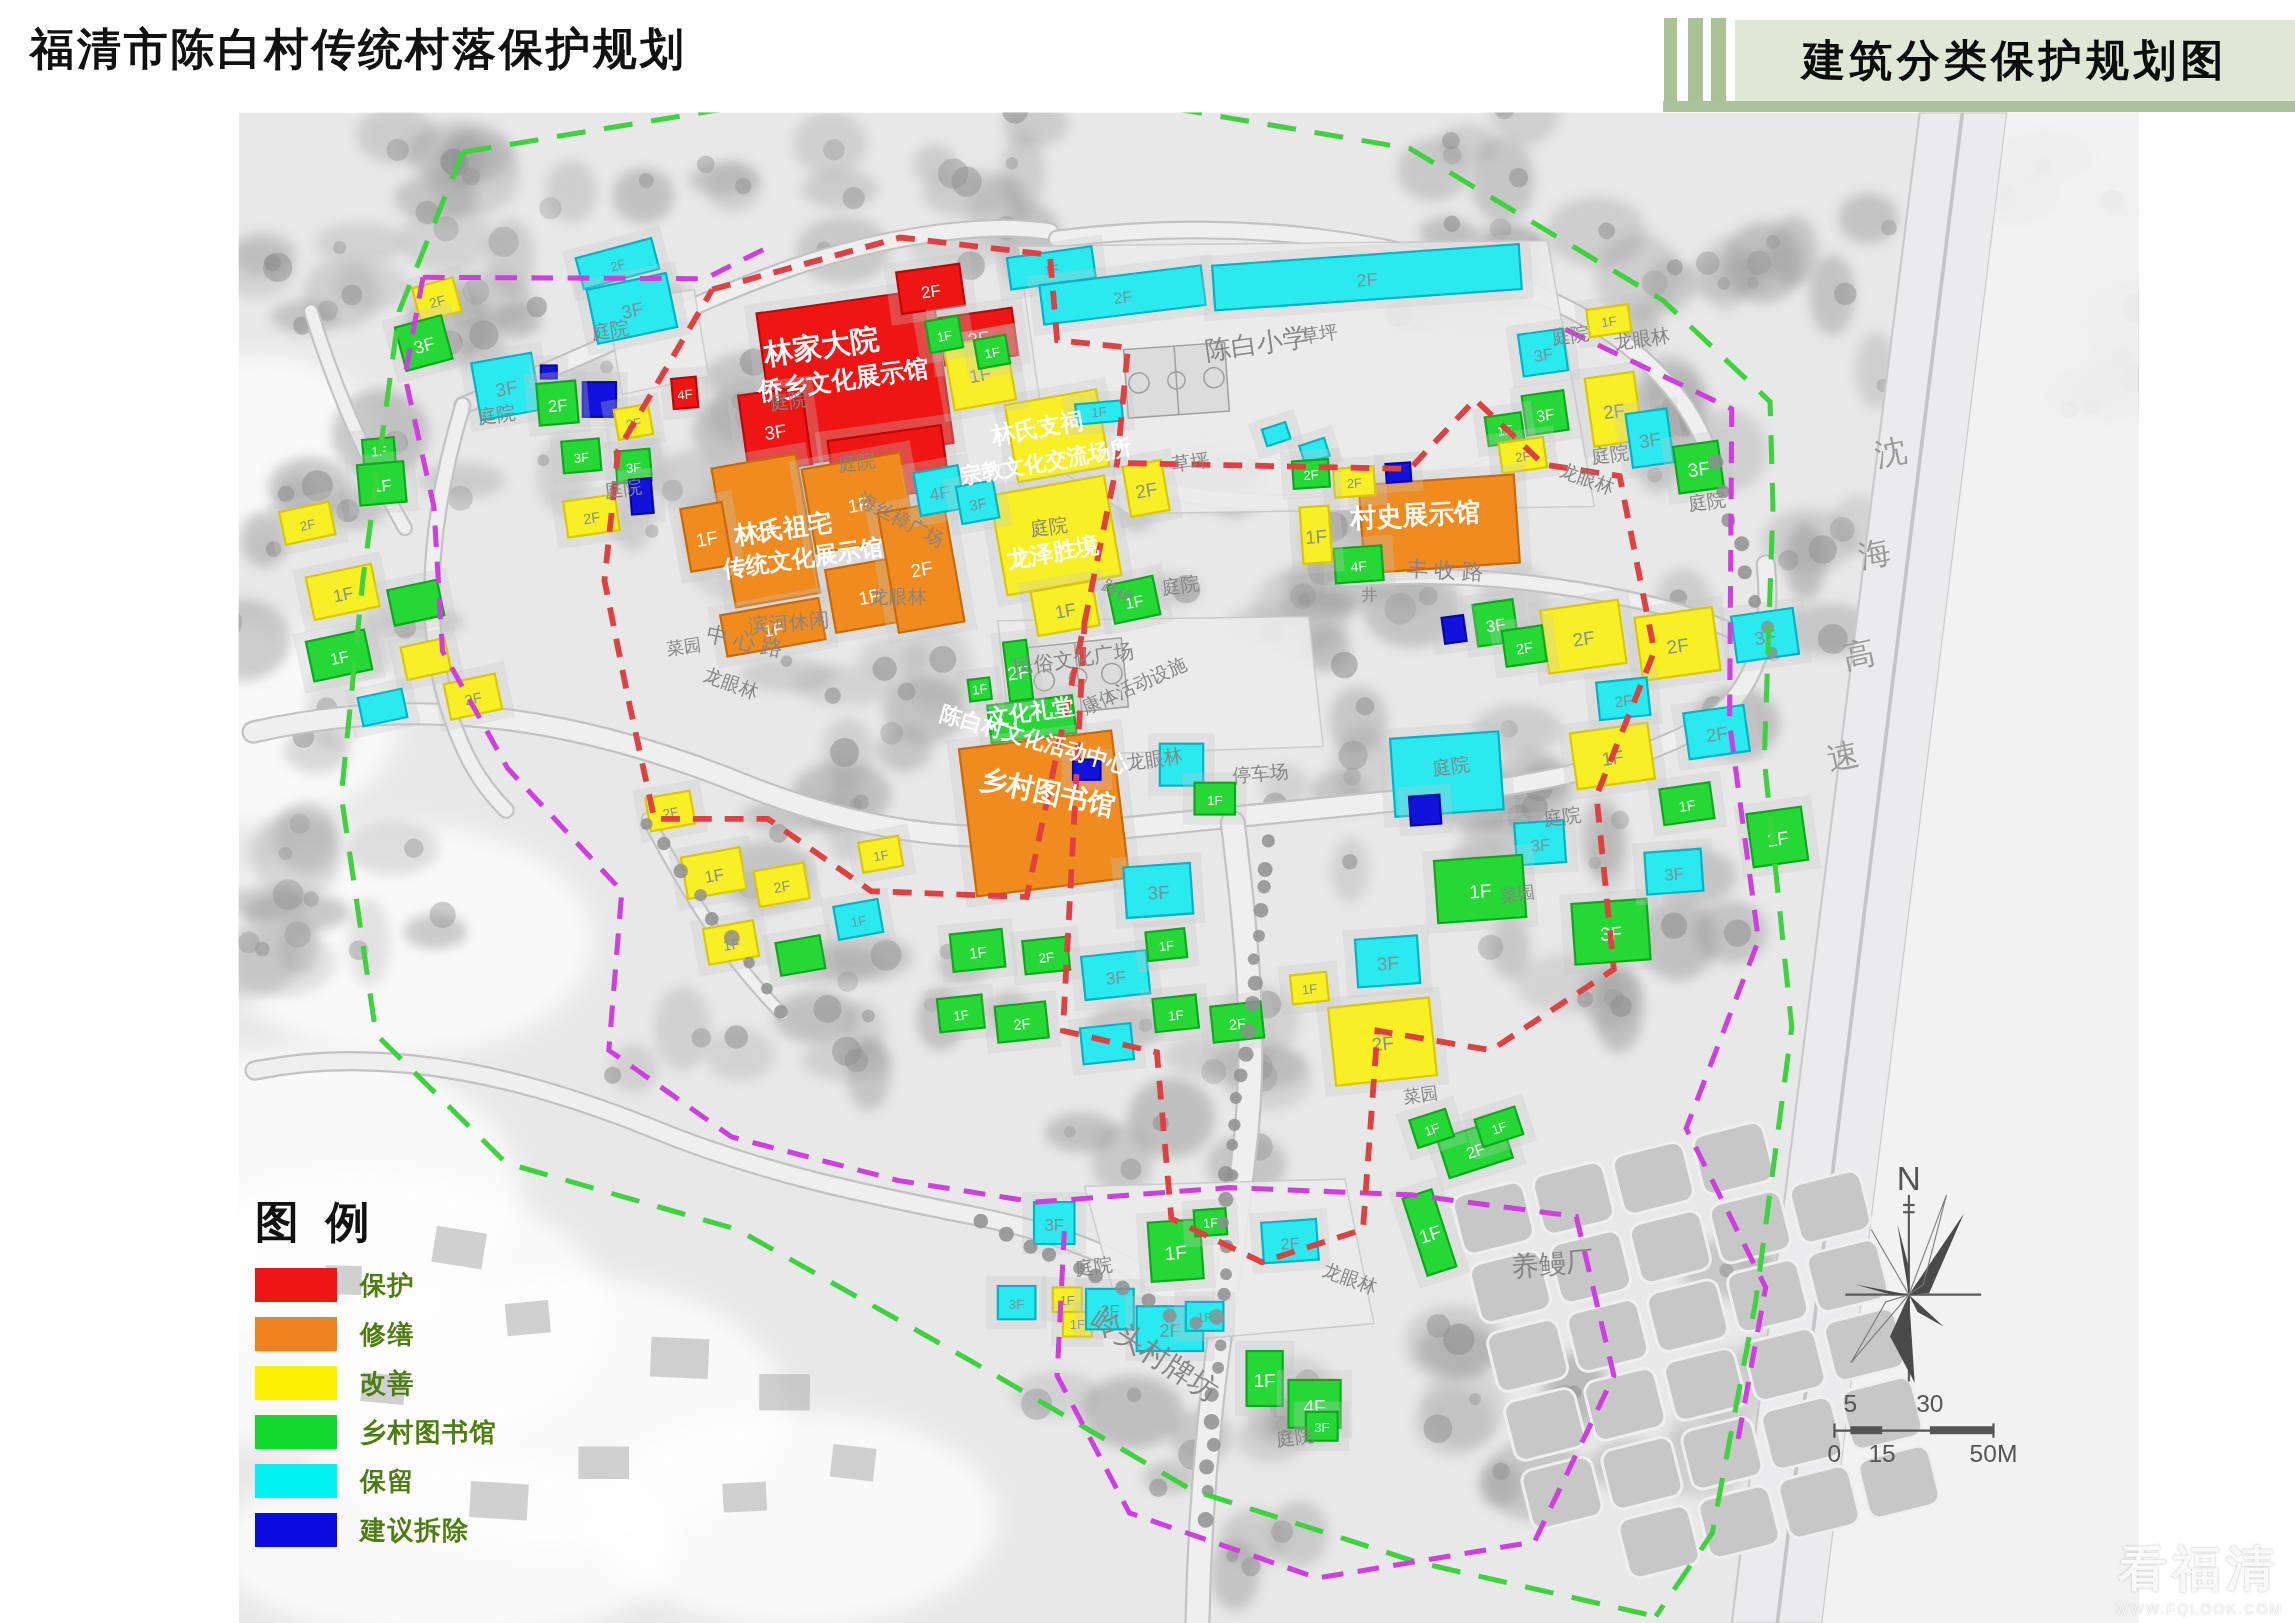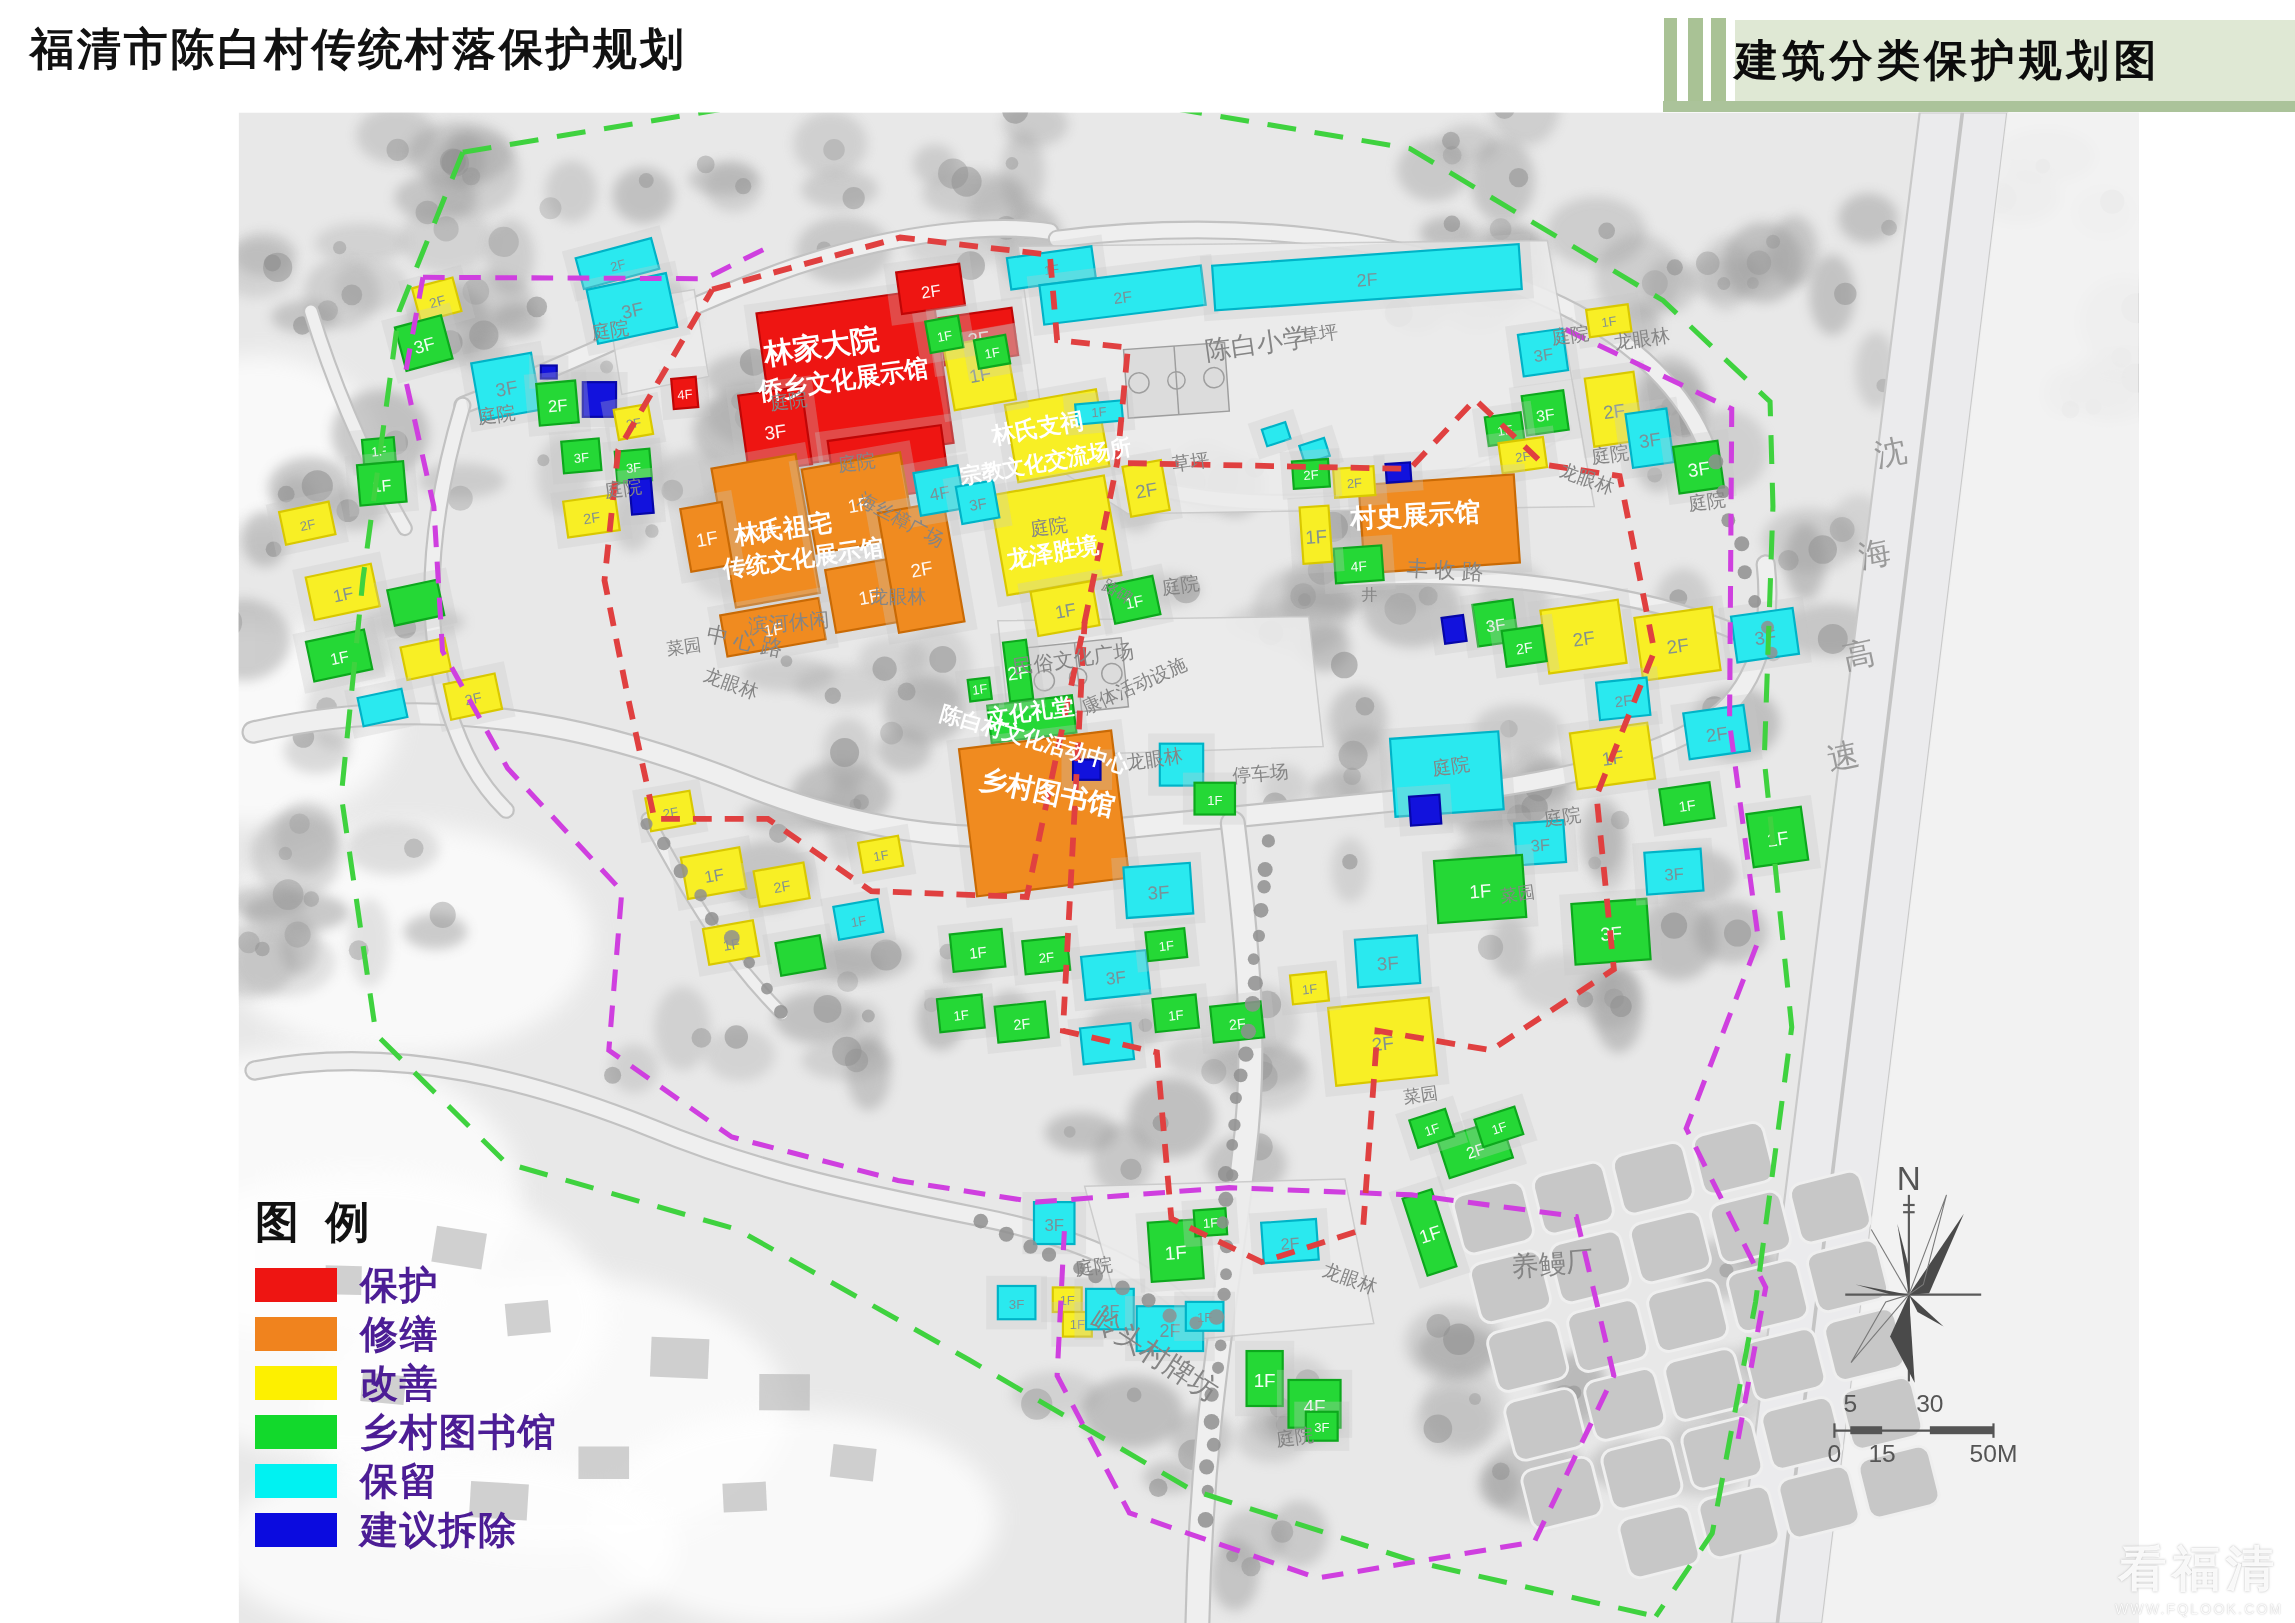--- a/index.html
+++ b/index.html
@@ -5,29 +5,29 @@
   html,body{margin:0;padding:0;background:#ffffff;}
   .page{position:relative;width:2295px;height:1624px;background:#ffffff;overflow:hidden;
         font-family:"Liberation Sans","DejaVu Sans",sans-serif;}
   .title-left{position:absolute;left:30px;top:20px;font-size:44px;font-weight:700;
         letter-spacing:2.9px;color:#111;white-space:nowrap;}
   .hdr-bar{position:absolute;top:18px;height:83px;background:#a9c295;}
   .hdr-bar.b1{left:1664px;width:13px;}
   .hdr-bar.b2{left:1688px;width:15px;}
   .hdr-bar.b3{left:1711px;width:15px;}
   .hdr-box{position:absolute;left:1735px;top:20px;width:560px;height:81px;background:#dfe8d4;
-        display:flex;align-items:center;}
+        display:flex;align-items:center;justify-content:center;}
   .hdr-box .t{font-size:43px;font-weight:700;color:#0c0c0c;letter-spacing:4.3px;}
   .hdr-band{position:absolute;left:1663px;top:101px;width:632px;height:11px;background:#abc39a;}
   svg{position:absolute;left:0;top:0;}
   .legend{position:absolute;left:255px;top:1193px;width:405px;}
   .legend .lg-title{font-size:44px;font-weight:700;color:#111;letter-spacing:7.2px;margin-bottom:16px;}
   .lg-row{display:flex;align-items:center;margin-bottom:15px;height:34px;}
   .lg-swatch{width:82px;height:34px;flex:0 0 82px;}
-  .lg-label{margin-left:23px;font-size:38px;font-weight:600;color:#4c1d95;letter-spacing:1.4px;white-space:nowrap;}
+  .lg-label{margin-left:23px;font-size:26px;font-weight:600;color:#4d7c0f;letter-spacing:1.4px;white-space:nowrap;}
   .watermark{position:absolute;right:11.6px;bottom:7.2px;text-align:center;pointer-events:none;}
   .watermark .w1{font-size:48px;font-weight:700;color:rgba(255,255,255,0.9);
         text-shadow:0 0 2.2px rgba(170,170,170,0.9);letter-spacing:5.8px;}
   .watermark .w2{font-size:14px;font-weight:400;color:rgba(255,255,255,0.92);
         text-shadow:0 0 1.4px rgba(170,170,170,0.9);letter-spacing:2.2px;}
 </style>
 </head>
 <body>
 
 <div class="page">

